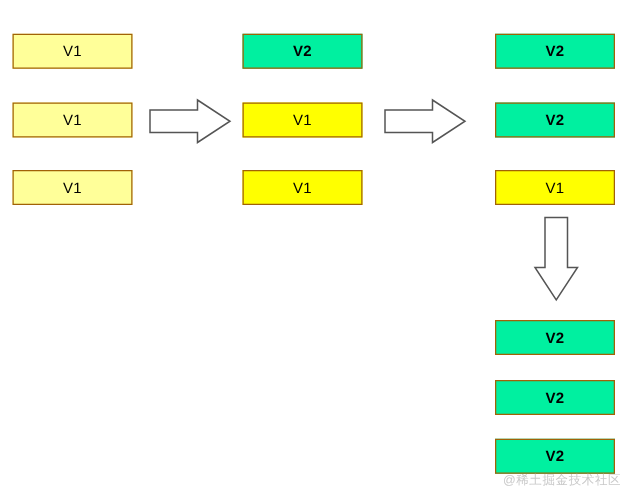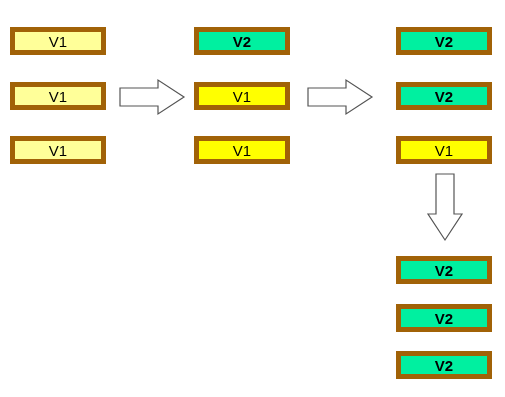--- a/index.html
+++ b/index.html
@@ -14,25 +14,25 @@
     overflow: hidden;
   }
   #canvas {
     position: relative;
     width: 505px;
     height: 397px;
   }
   .box {
     position: absolute;
     box-sizing: border-box;
-    border: 5px solid #a16207;
+    border: 1px solid #a16207;
     display: flex;
     align-items: center;
     justify-content: center;
-    font-size: 15px;
+    font-size: 12px;
     color: #000000;
     letter-spacing: 0.2px;
     text-align: right;
   }
   .v1-pale {
     background: #ffff99;
   }
   .v1-bright {
     background: #ffff00;
   }
@@ -113,14 +113,15 @@
   <div class="box v2" style="left:396px; top:256px; width:96px; height:28px;">
     <span>V2</span>
   </div>
   <div class="box v2" style="left:396px; top:304px; width:96px; height:28px;">
     <span>V2</span>
   </div>
   <div class="box v2" style="left:396px; top:351px; width:96px; height:28px;">
     <span>V2</span>
   </div>
 
+  <div class="watermark">@稀土掘金技术社区</div>
 
 </div>
 
 </body></html>

